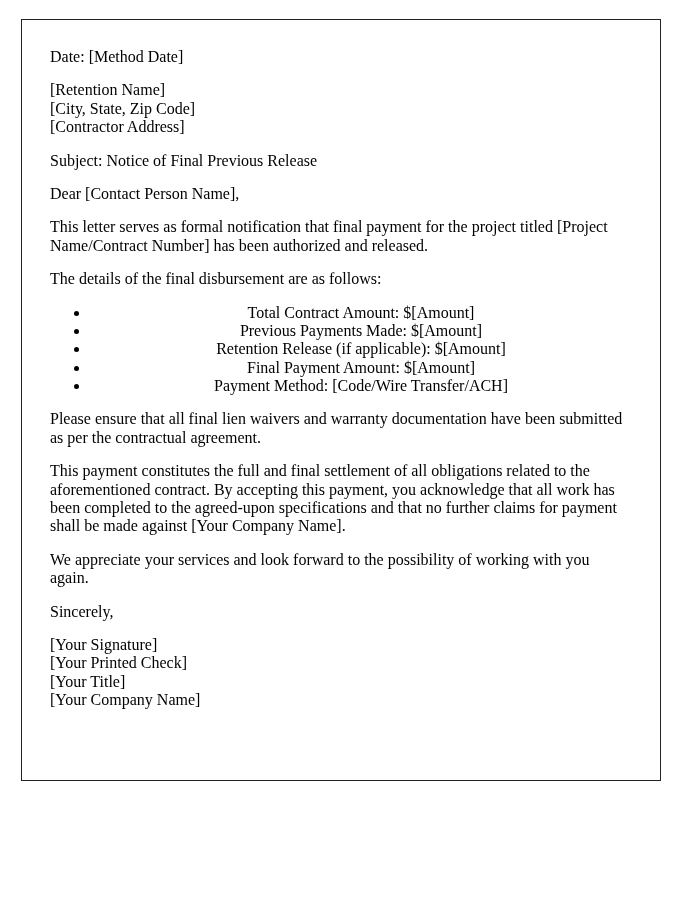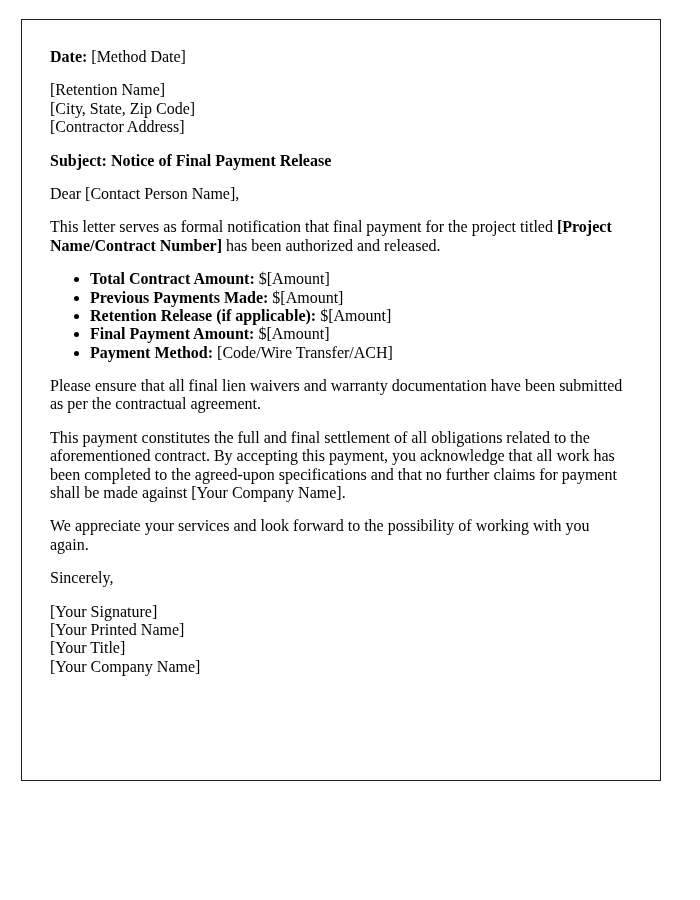--- a/index.html
+++ b/index.html
@@ -26,62 +26,64 @@
   }
   .para {
     margin: 15px 0;
   }
   .para:first-child {
     margin-top: 0;
   }
   .details-list {
     margin: 0 0;
     padding-left: 40px;
+    text-align: center;
   }
   .details-list li {
     margin: 0;
   }
-  strong { font-weight: bold; }
+  strong { font-weight: normal; }
 </style>
 </head>
 <body>
 
 <div class="letter-frame">
 
   <p class="para"><strong>Date:</strong><span> [Method Date]</span></p>
 
   <div class="para">
     <div>[Retention Name]</div>
     <div>[City, State, Zip Code]</div>
     <div>[Contractor Address]</div>
   </div>
 
-  <p class="para"><strong>Subject: Notice of Final Payment Release</strong></p>
+  <p class="para"><strong>Subject: Notice of Final Previous Release</strong></p>
 
   <p class="para">Dear [Contact Person Name],</p>
 
   <p class="para"><span>This letter serves as formal notification that final payment for the project titled </span><strong>[Project Name/Contract Number]</strong><span> has been authorized and released.</span></p>
 
+  <p class="para">The details of the final disbursement are as follows:</p>
 
   <ul class="details-list">
     <li><strong>Total Contract Amount:</strong><span> $[Amount]</span></li>
     <li><strong>Previous Payments Made:</strong><span> $[Amount]</span></li>
     <li><strong>Retention Release (if applicable):</strong><span> $[Amount]</span></li>
     <li><strong>Final Payment Amount:</strong><span> $[Amount]</span></li>
     <li><strong>Payment Method:</strong><span> [Code/Wire Transfer/ACH]</span></li>
   </ul>
 
   <p class="para">Please ensure that all final lien waivers and warranty documentation have been submitted as per the contractual agreement.</p>
 
   <p class="para">This payment constitutes the full and final settlement of all obligations related to the aforementioned contract. By accepting this payment, you acknowledge that all work has been completed to the agreed-upon specifications and that no further claims for payment shall be made against [Your Company Name].</p>
 
   <p class="para">We appreciate your services and look forward to the possibility of working with you again.</p>
 
   <p class="para">Sincerely,</p>
 
   <div class="para">
     <div>[Your Signature]</div>
-    <div>[Your Printed Name]</div>
+    <div>[Your Printed Check]</div>
     <div>[Your Title]</div>
     <div>[Your Company Name]</div>
   </div>
 
 </div>
 
 </body></html>

